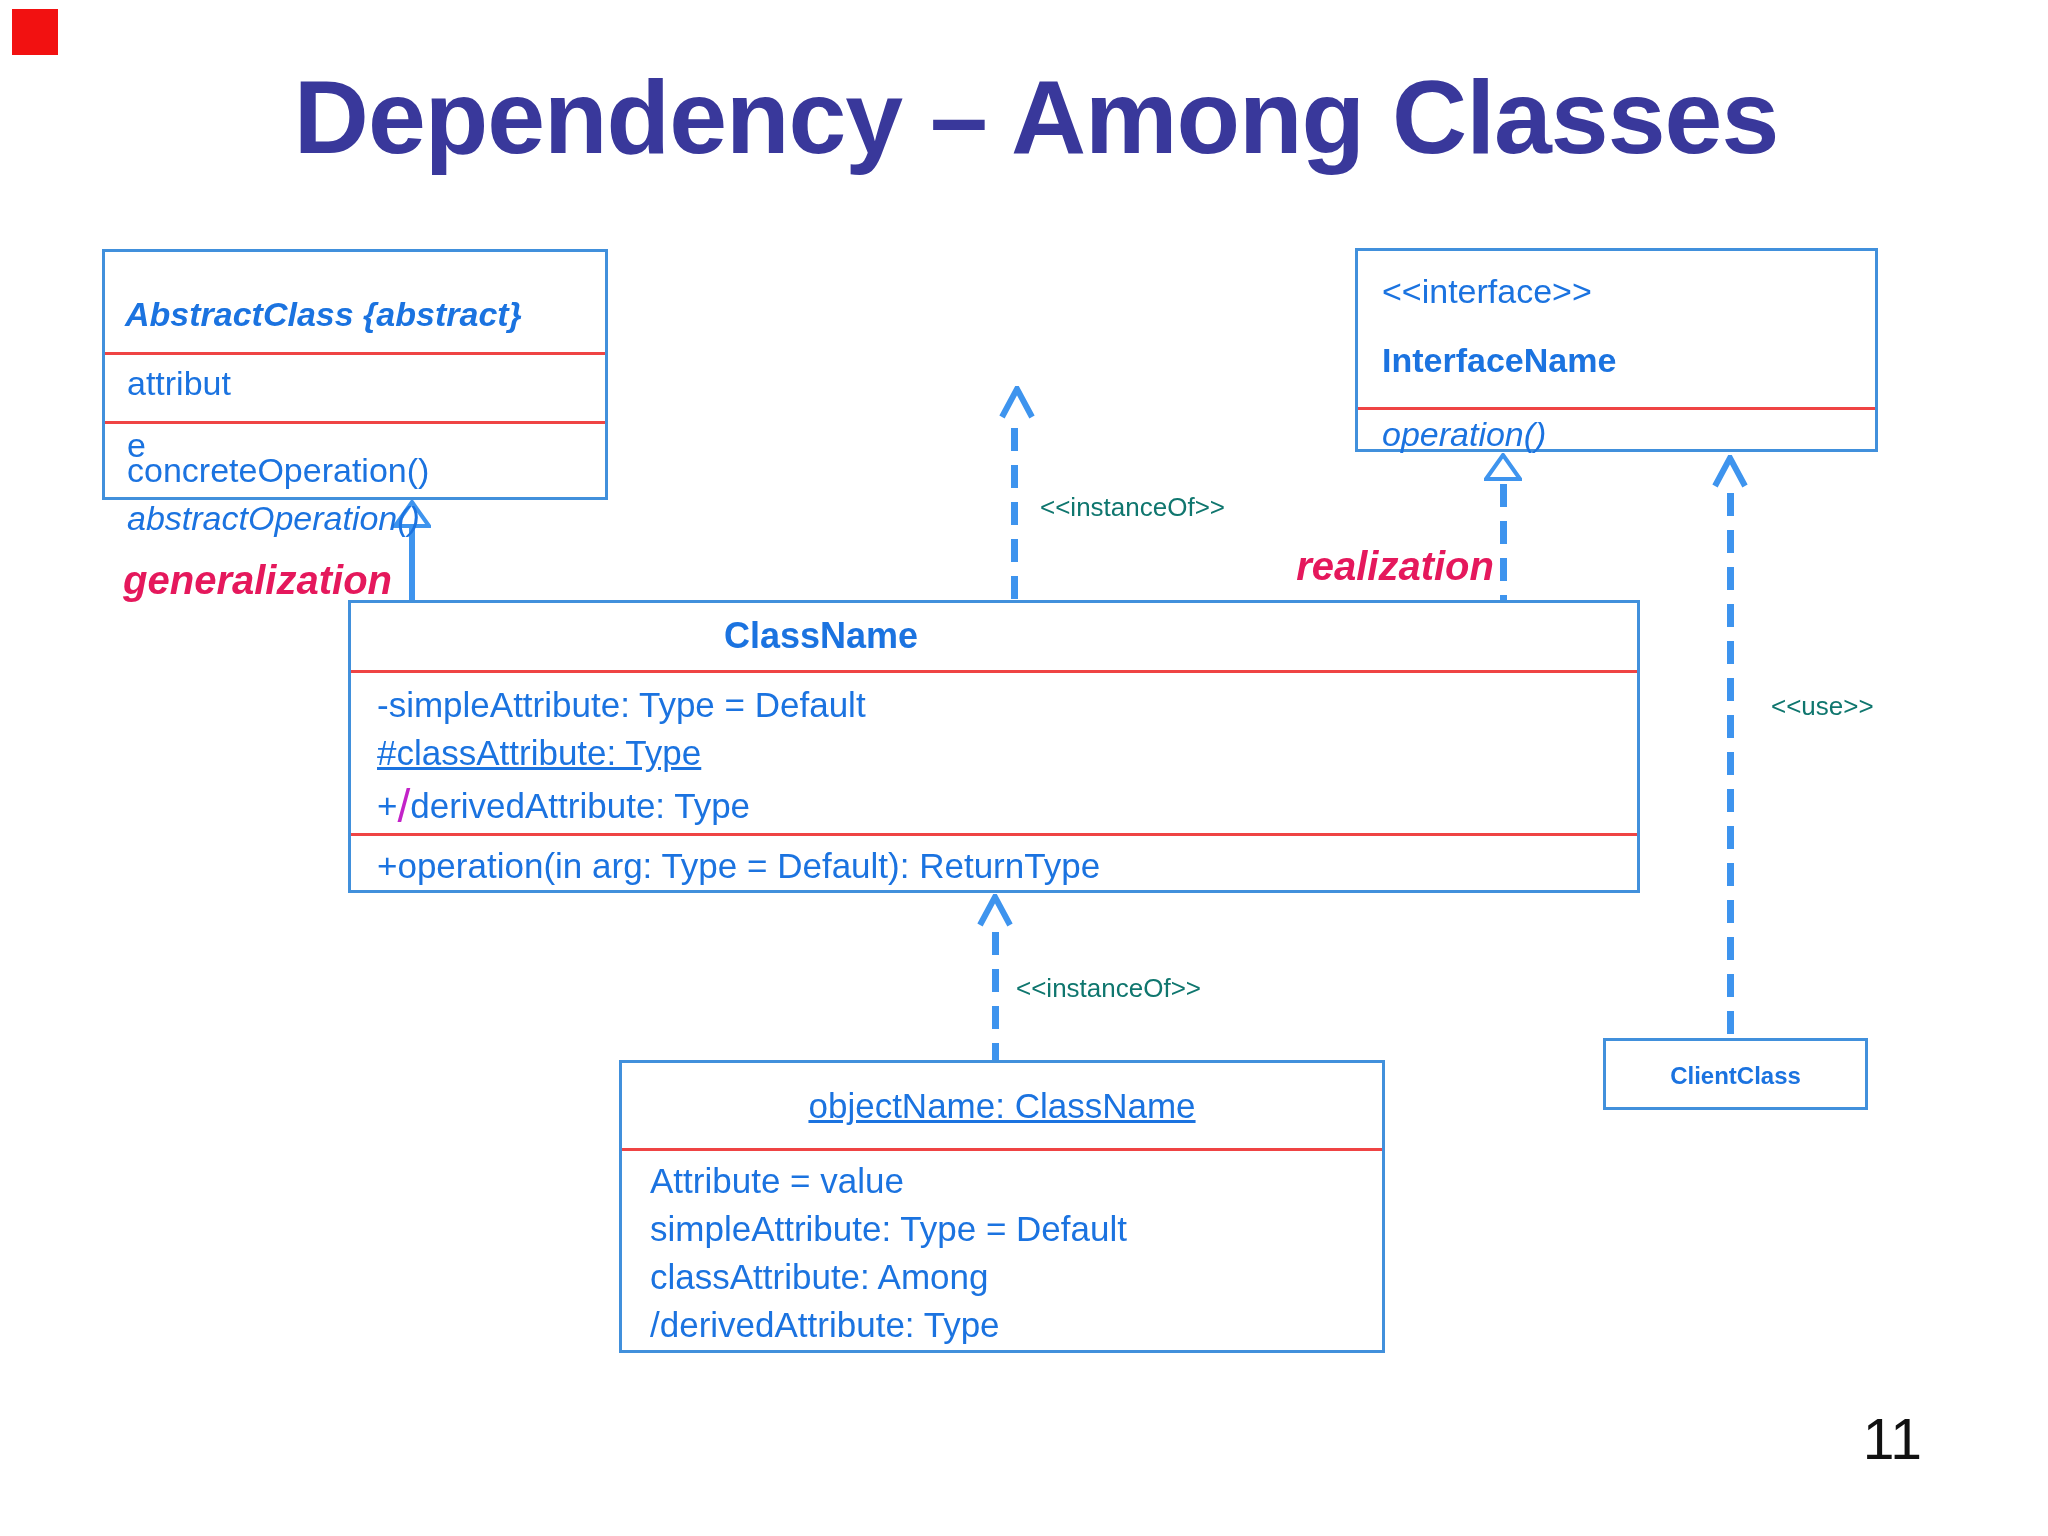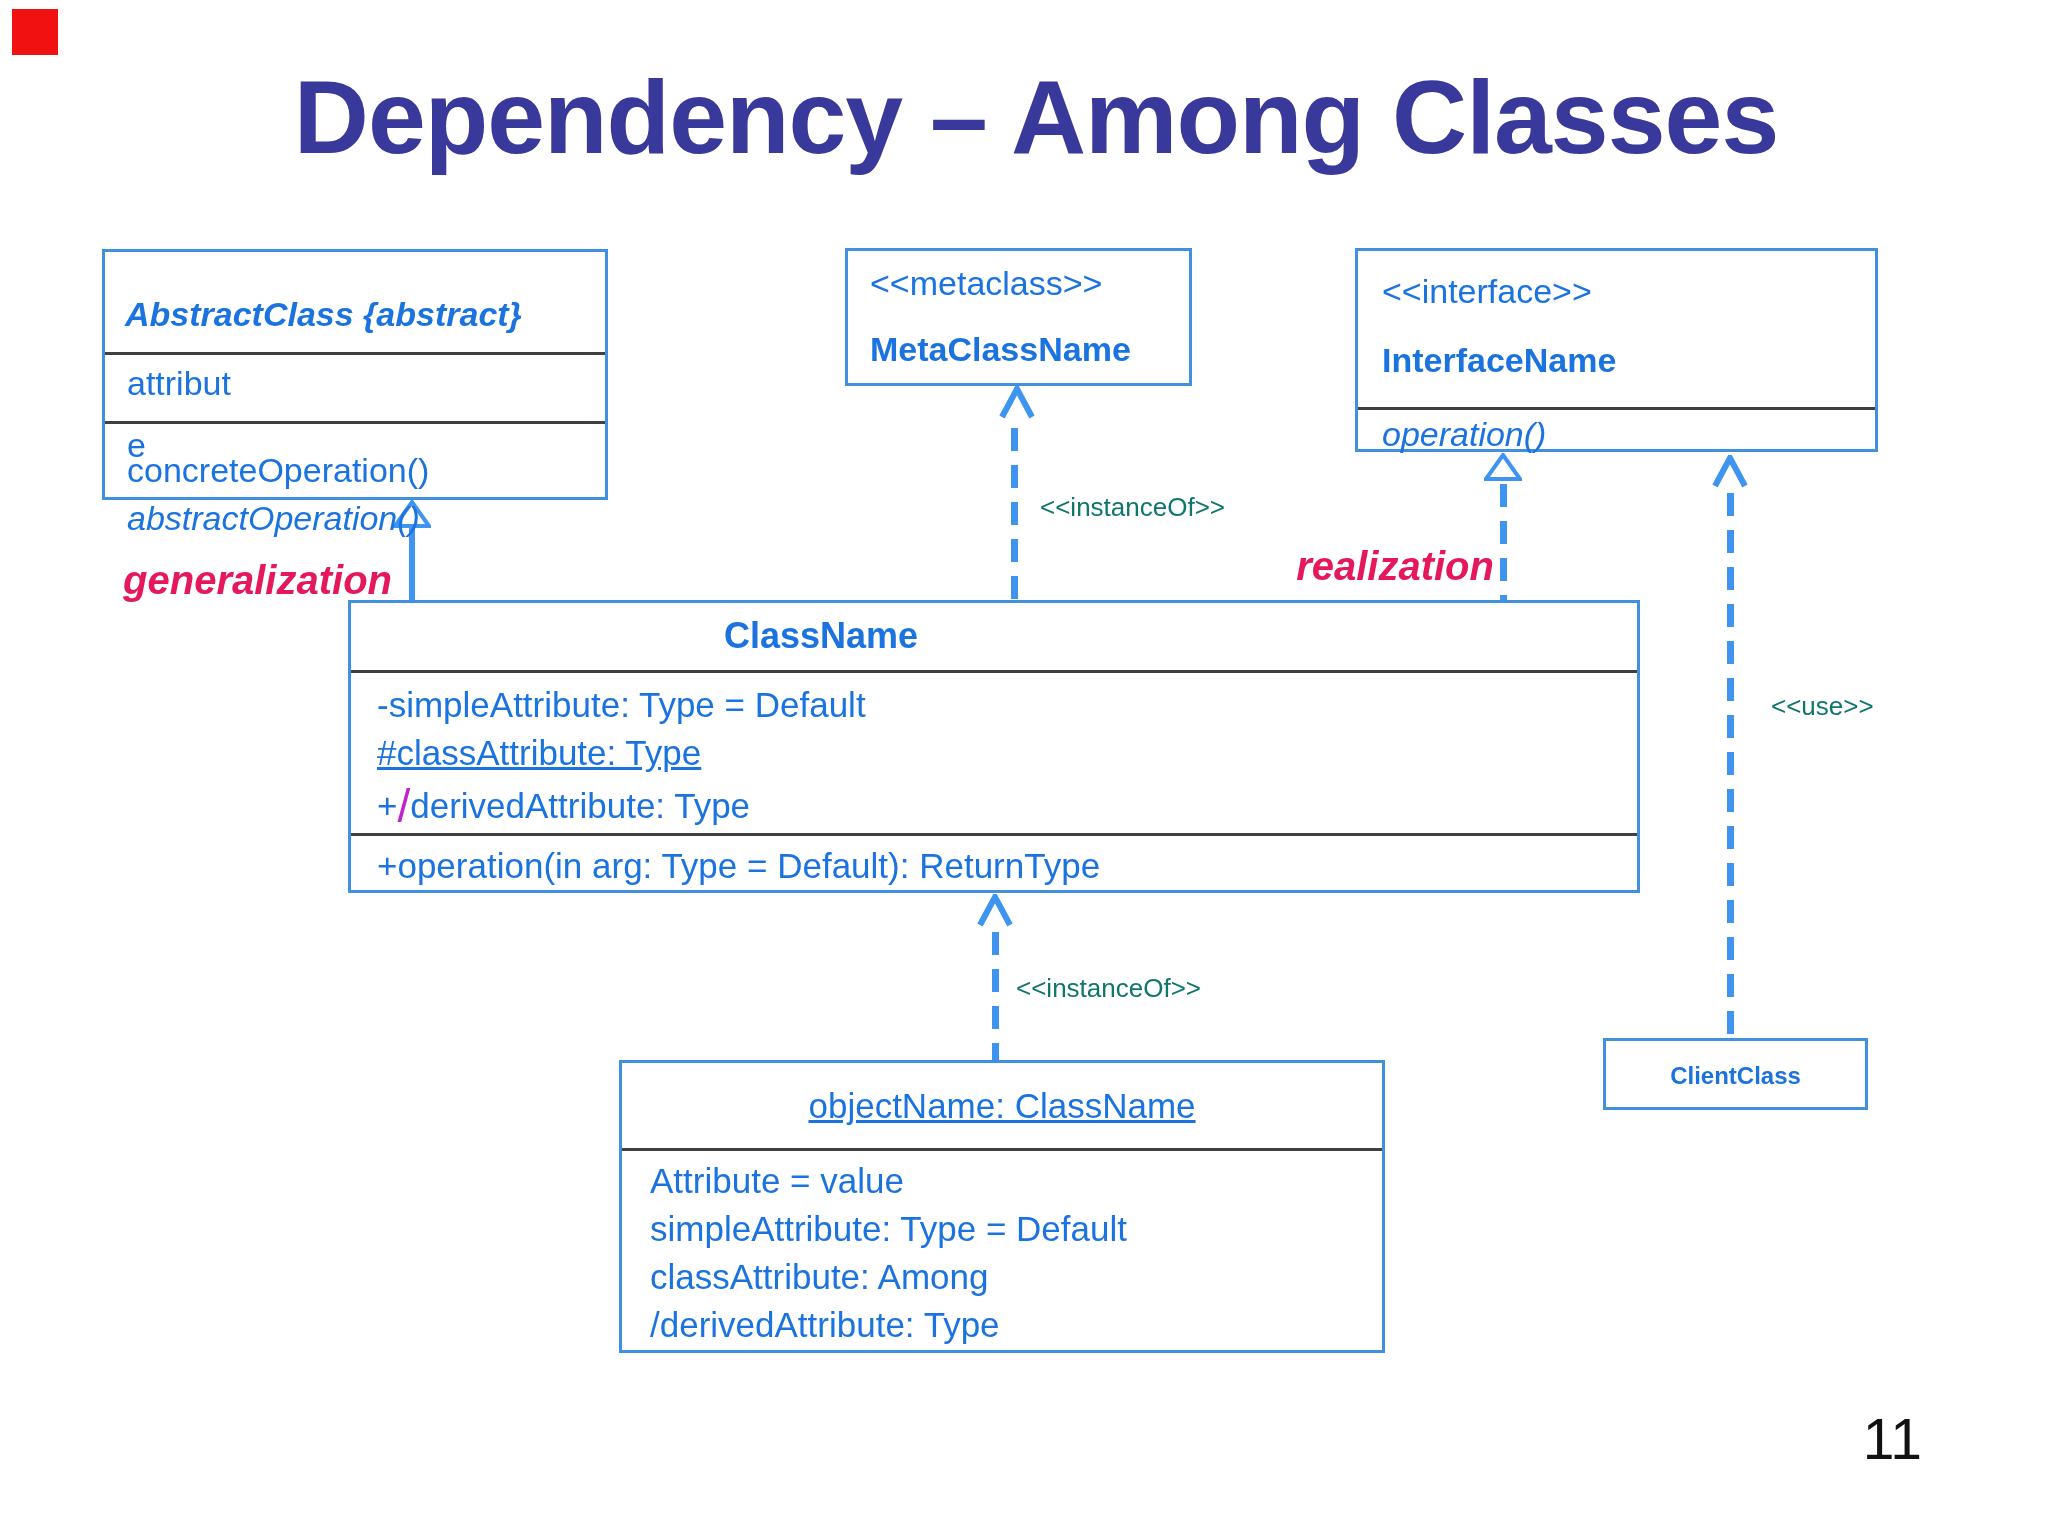--- a/index.html
+++ b/index.html
@@ -11,21 +11,21 @@
   
   .title{
     position:absolute;left:0;top:58px;width:2048px;text-align:center;
     font-size:104px;font-weight:bold;color:#39389B;letter-spacing:-1px;padding-left:12px;
   }
   .corner-square{position:absolute;left:12px;top:9px;width:46px;height:46px;background:#F21111;}
   .page-num{position:absolute;right:126px;top:1406px;font-size:57px;color:#111;}
 
   
   .box{position:absolute;background:#fff;border:3px solid #4190DC;box-sizing:border-box;color:#1B73E0;}
-  .div-top{border-top:3px solid #404040;}
+  .div-top{border-top:3px solid #ef4444;}
   .t34{font-size:34px;line-height:40px;}
   .t35{font-size:35px;line-height:42px;}
   .bold{font-weight:bold;}
   .ital{font-style:italic;}
   .und{text-decoration:underline;}
 
   
   .ac-header{height:72px;box-sizing:border-box;padding:14px 0 0 20px;margin-top:28px;}
   .ac-attrs{height:69px;box-sizing:border-box;padding:8px 0 0 22px;}
   .ac-ops{box-sizing:border-box;padding:4px 0 0 22px;}
@@ -110,26 +110,20 @@
     <div class="ac-attrs div-top t34">
       <span>attribut</span>
     </div>
     <div class="ac-ops div-top t34">
       <div class="overflow-e">e</div>
       <div>concreteOperation()</div>
       <div class="ac-op2 ital">abstractOperation()</div>
     </div>
   </div>
 
-  <div class="box" style="left:845px;top:248px;width:347px;height:138px;">
-    <div class="mc-body t34">
-      <div>&lt;&lt;metaclass&gt;&gt;</div>
-      <div class="mc-line2 bold">MetaClassName</div>
-    </div>
-  </div>
 
   <div class="box" style="left:1355px;top:248px;width:523px;height:204px;">
     <div class="if-header t34">
       <div>&lt;&lt;interface&gt;&gt;</div>
       <div class="if-line2 bold">InterfaceName</div>
     </div>
     <div class="if-ops div-top t34 ital">operation()</div>
   </div>
 
   <div class="box" style="left:348px;top:600px;width:1292px;height:293px;">

